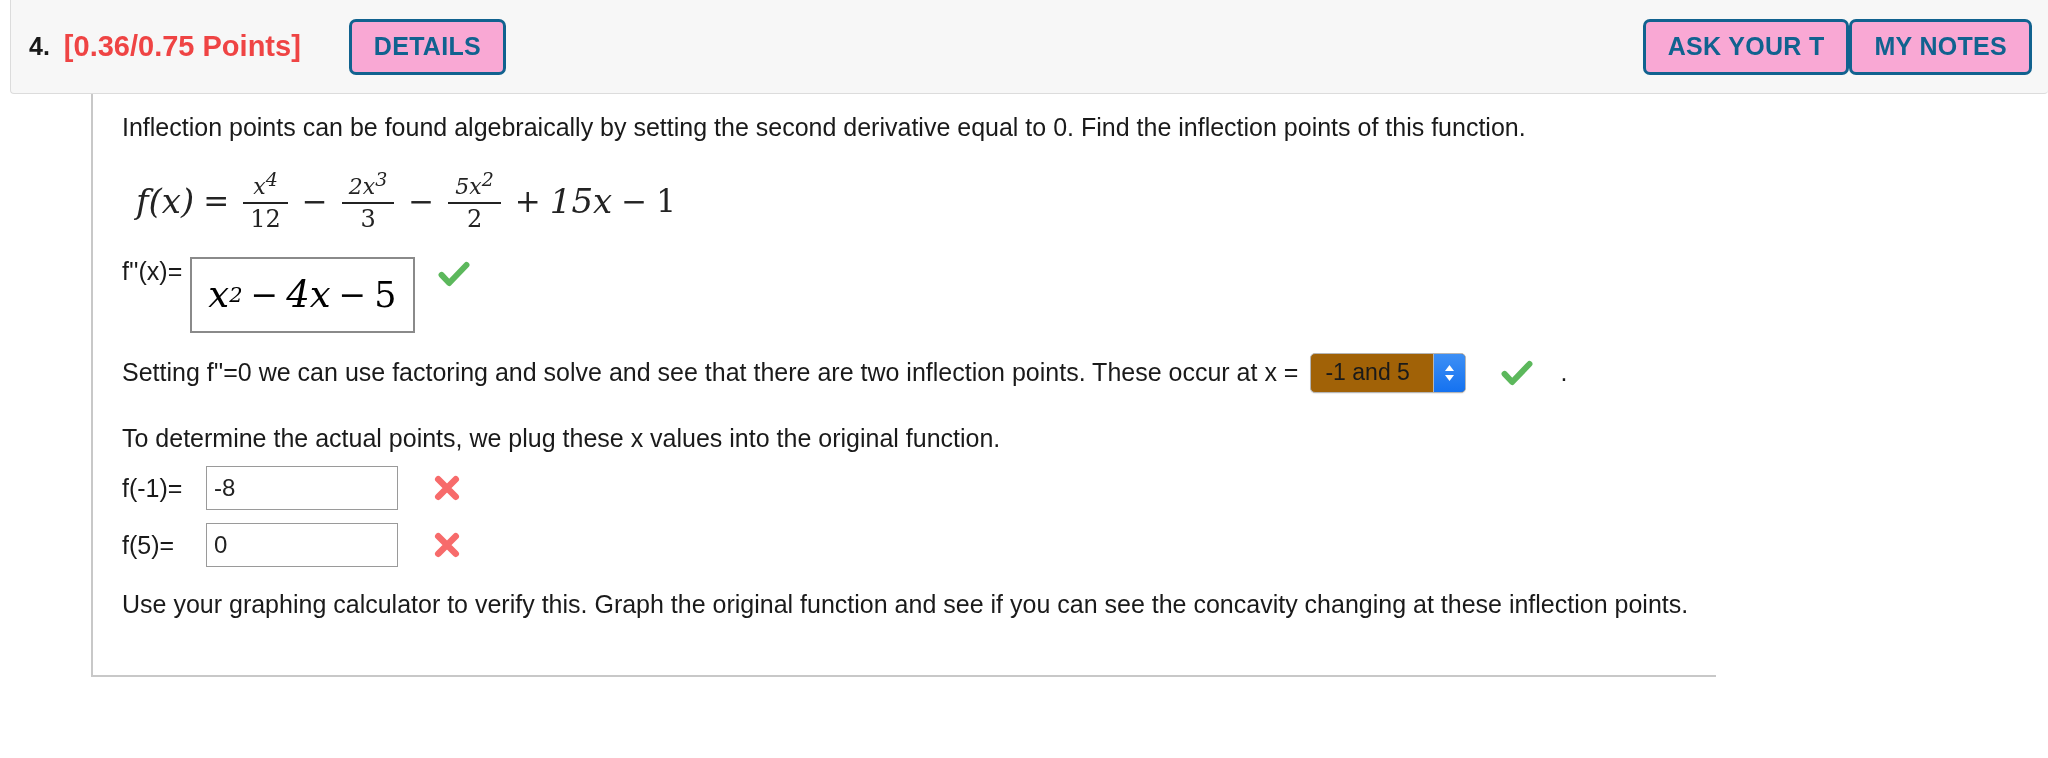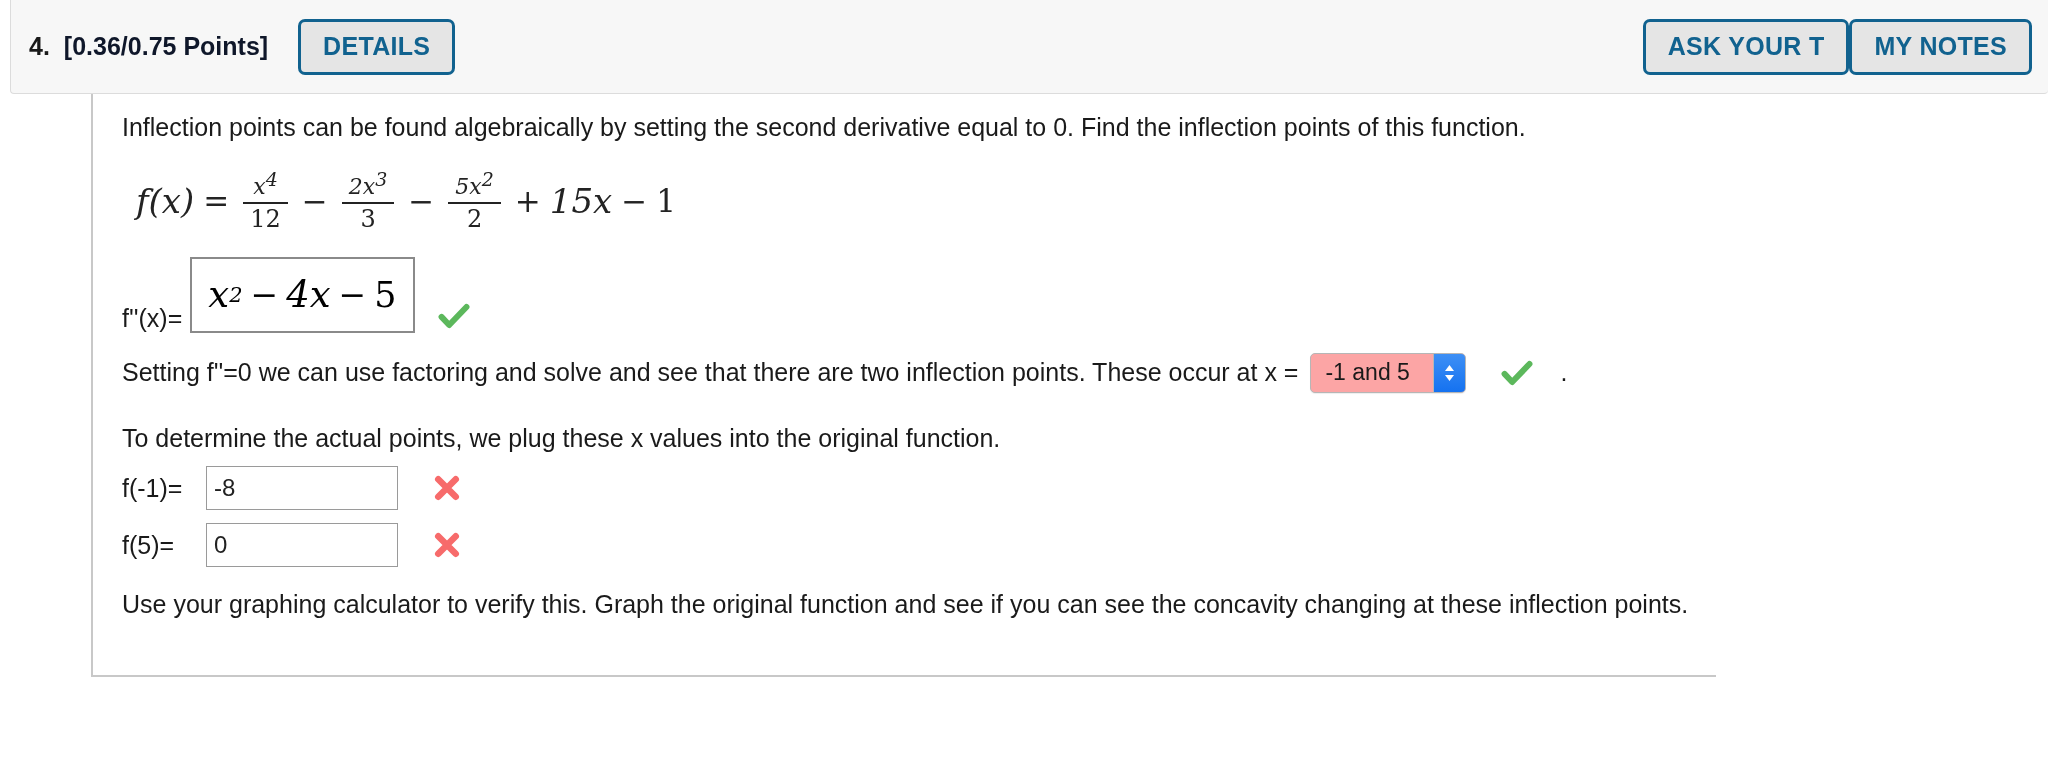--- a/index.html
+++ b/index.html
@@ -51,35 +51,35 @@
     flex: 0 0 auto;
   }
   .q-number {
     font-size: 25px;
     font-weight: bold;
     color: #1a1a1a;
     margin-right: 14px;
     white-space: nowrap;
   }
   .q-points {
-    font-size: 25px;
+    font-size: 29px;
     font-weight: bold;
-    color: #0f172a;
-    margin-right: 30px;
+    color: #ef4444;
+    margin-right: 48px;
     white-space: nowrap;
   }
   .hbtn {
     display: inline-flex;
     align-items: center;
     justify-content: center;
     height: 56px;
     padding: 0 22px;
     margin-right: 16px;
     box-sizing: border-box;
-    background: #e5e5e5;
+    background: #f9a8d4;
     border: 3px solid #11628f;
     border-radius: 7px;
     color: #11628f;
     font-size: 25px;
     font-weight: bold;
     letter-spacing: 0.3px;
     white-space: nowrap;
     cursor: pointer;
     font-family: "Liberation Sans", sans-serif;
   }
@@ -172,21 +172,21 @@
   .frac .den {
     font-size: 24px;
     padding: 3px 7px 0 7px;
     line-height: 1;
     font-style: normal;
   }
 
   
   .ans-row {
     display: flex;
-    align-items: flex-end;
+    align-items: flex-start;
     margin-top: 20px;
     margin-left: 0px;
   }
   .ans-label {
     font-size: 25px;
     color: #1a1a1a;
     white-space: nowrap;
     margin-right: 8px;
   }
   .mathbox {
@@ -227,21 +227,21 @@
   }
   .inline-row .ptext { margin: 0; }
 
   .select-box {
     display: inline-flex;
     align-items: stretch;
     margin: 0 12px;
     height: 38px;
     border: 1px solid #b6b6b6;
     border-radius: 5px;
-    background: #fca5a5;
+    background: #a16207;
     overflow: hidden;
     box-shadow: 0 1px 1px rgba(0,0,0,0.07);
   }
   .select-value {
     display: flex;
     align-items: center;
     padding: 0 16px 0 14px;
     font-size: 23px;
     color: #1a1a1a;
     min-width: 92px;

